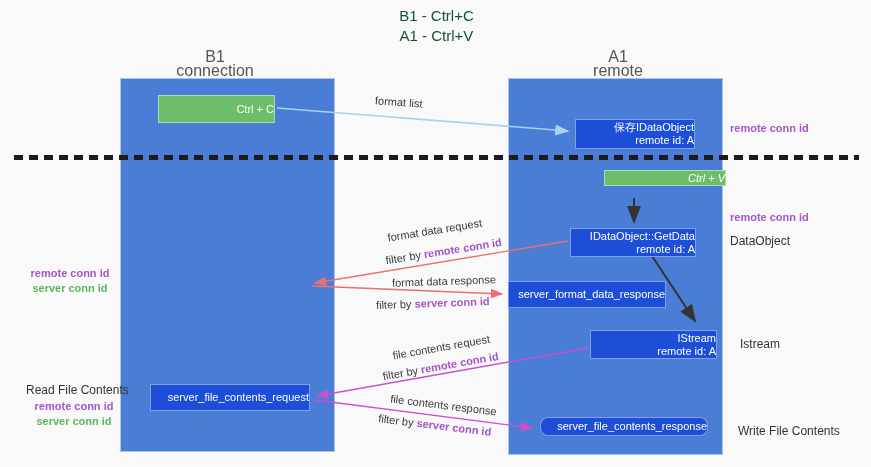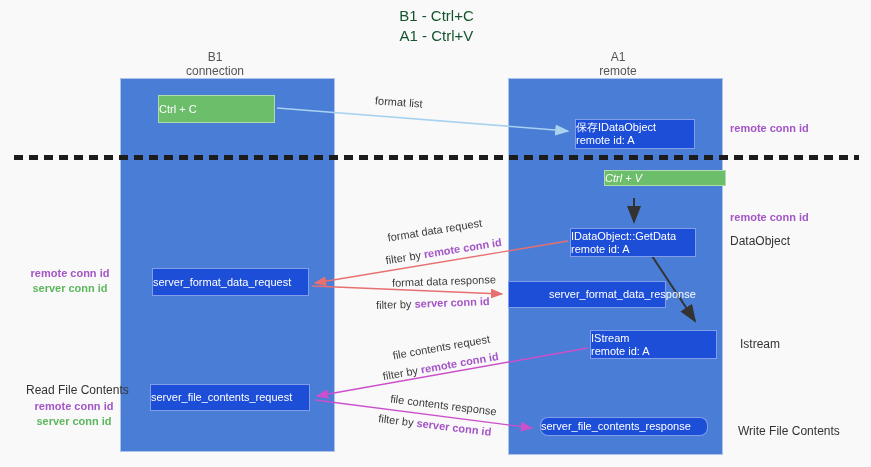--- a/index.html
+++ b/index.html
@@ -7,35 +7,35 @@
   body { font-family:"Liberation Sans","DejaVu Sans",sans-serif; }
   .canvas {
     position:relative; width:871px; height:467px; background:#f9f9f9;
     overflow:hidden; color:#3a3a3a;
   }
   .title {
     position:absolute; top:6px; left:1px; width:100%;
     text-align:center; font-size:15px; line-height:20px; color:#14532d;
   }
   .lifeline-header {
-    position:absolute; text-align:center; font-size:12px; line-height:14px; color:#555;
+    position:absolute; text-align:center; font-size:16px; line-height:14px; color:#555;
   }
   .col {
     position:absolute; top:78px; width:215px;
     background:#4a7dd5; border:1px solid #aec3ec;
   }
   .col-left  { left:120px; height:374px; }
   .col-right { left:508px; height:377px; }
   .divider {
     position:absolute; top:155px; left:14px; width:845px; height:5px;
     background:repeating-linear-gradient(90deg,#1c1c1c 0 9px,transparent 9px 15px);
   }
   .node {
     position:absolute; display:flex; flex-direction:column;
-    align-items:flex-start; justify-content:center;
+    align-items:flex-end; justify-content:center;
     color:#fff; font-size:11px; line-height:13px; text-align:center;
     border:1px solid rgba(255,255,255,.45);
   }
   .node.orange { background:#1d4ed8; }
   .node.green  { background:#6dbe6a; }
   .lbl { position:absolute; white-space:nowrap; font-size:11px; color:#3a3a3a; }
   .purple { color:#a455c7; font-weight:bold; }
   .greentx { color:#5cb75c; font-weight:bold; }
   .black-lbl { color:#333; font-size:12px; }
   .side-pair { text-align:center; line-height:15px; }
@@ -100,23 +100,20 @@
 
   <div class="node green" style="left:604px; top:170px; width:122px; height:16px;font-style:italic;">
     <span>Ctrl + V</span>
   </div>
 
   <div class="node orange" style="left:570px; top:228px; width:126px; height:29px;">
     <span>IDataObject::GetData</span>
     <span>remote id: A</span>
   </div>
 
-  <div class="node orange" style="left:152px; top:268px; width:157px; height:28px;">
-    <span>server_format_data_request</span>
-  </div>
 
   <div class="node orange" style="left:508px; top:281px; width:158px; height:27px;padding-left:40px;">
     <span>server_format_data_response</span>
   </div>
 
   <div class="node orange" style="left:590px; top:330px; width:127px; height:29px;">
     <span>IStream</span>
     <span>remote id: A</span>
   </div>
 

